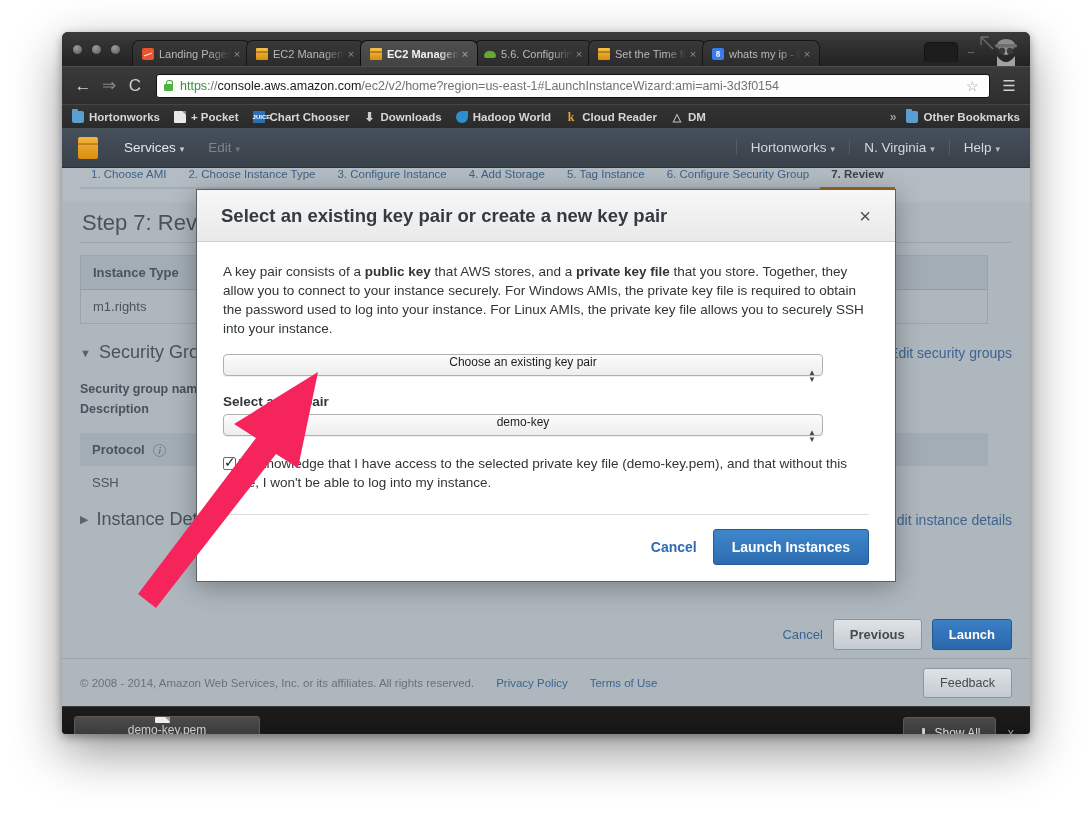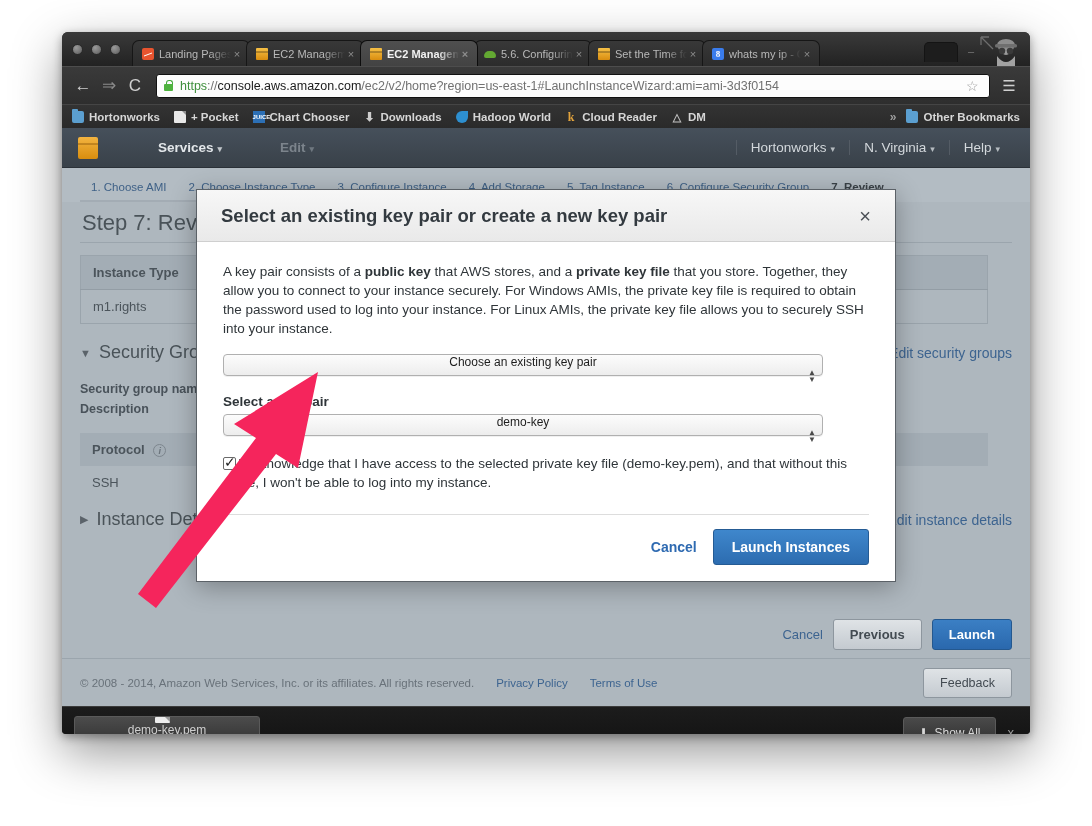--- a/index.html
+++ b/index.html
@@ -281,33 +281,33 @@
     width: 20px; height: 22px;
     background: linear-gradient(#f3b440, #d88d0e);
     border-radius: 2px;
     margin-right: 26px;
     position: relative;
   }
   #aws-logo::after {
     content:""; position:absolute; left:0; top:6px; width:20px; height:2px;
     background: rgba(120,70,0,0.35);
   }
-  .nav-item { margin-right: 24px; font-weight: bold; color: #e3e7ea; margin-left: 34px; }
+  .nav-item { margin-right: 24px; font-weight: normal; color: #e3e7ea; }
   .nav-item.dim { color: #7c848c; }
   .caret { font-size: 9px; margin-left: 4px; opacity: .8; }
   #aws-nav-right { margin-left: auto; display: flex; align-items: center; }
   #aws-nav-right .nav-item { margin-left: 0; margin-right: 0; padding: 0 14px;
     border-left: 1px solid #545c65; font-weight: normal; color: #d3d8dc; }
 
   
   #wizard {
     height: 34px;
     background: #b3bcc3;
     display: flex;
-    align-items: flex-end;
+    align-items: flex-start;
     padding: 0 18px;
     font-size: 11.5px;
   }
   .wtab {
     padding: 0 11px 7px 11px;
     color: #3f6187;
     border-bottom: 2px solid #a3acb4;
     white-space: nowrap;
   }
   .wtab.active { color: #3b4248; font-weight: bold; border-bottom-color: #9a6a26; }

